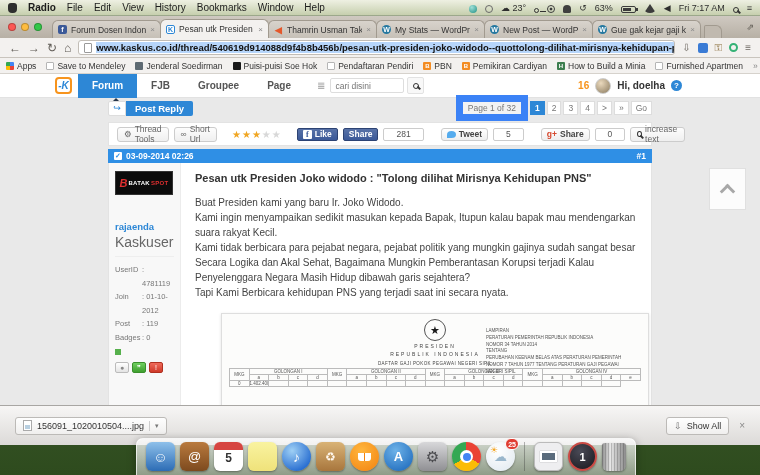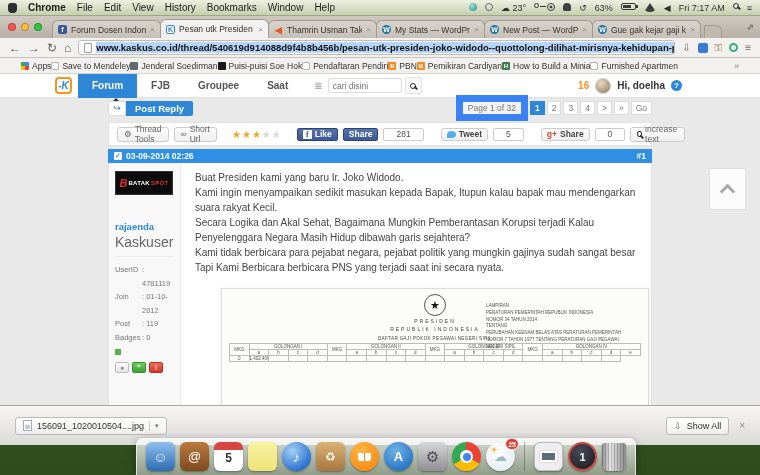--- a/index.html
+++ b/index.html
@@ -8,21 +8,21 @@
        font-family:"Liberation Sans",sans-serif;
        background:linear-gradient(180deg,#67864a 0%,#50703a 35%,#2e4b1e 100%)}
   .band{position:absolute;left:0;right:0}
 
   
   .mb{top:0;height:16px;background:linear-gradient(180deg,#eef0e2,#c6cfae);
       border-bottom:1px solid rgba(90,110,70,.55);display:flex;align-items:center;
       padding:0 8px;gap:11px;font-size:10px;color:#1c1c1c}
   .mb .app{font-weight:bold}
   .apple{width:9px;height:10px;background:#2e2e2e;border-radius:3px 3px 4px 4px}
-  .mbr{margin-left:auto;display:flex;align-items:flex-start;gap:8px;font-size:9px;color:#2e2e2e}
+  .mbr{margin-left:auto;display:flex;align-items:flex-end;gap:8px;font-size:9px;color:#2e2e2e}
   .dot{width:8px;height:8px;border-radius:50%;display:inline-block}
   .dot.sphere{background:radial-gradient(circle at 35% 30%,#9fe0d8,#1f8f84)}
   .dot.ring{background:transparent;border:1.5px solid #6a6a6a}
   .dot.rec{border:1.5px solid #3c3c3c;background:radial-gradient(circle,#3c3c3c 35%,transparent 38%)}
   .dot.bell{background:#3f3f3f;border-radius:50% 50% 20% 20%}
   .keyi{width:5px;height:5px;border:1.5px solid #333;border-radius:50%;position:relative;display:inline-block}
   .keyi::after{content:"";position:absolute;width:6px;height:1.5px;background:#333;left:5px;top:2px}
   .batt{width:15px;height:7px;border:1px solid #3c3c3c;border-radius:2px;position:relative;display:inline-block}
   .batt::before{content:"";position:absolute;left:1px;top:1px;bottom:1px;width:8px;background:#3c3c3c}
   .batt::after{content:"";position:absolute;right:-3px;top:1px;width:2px;height:3px;background:#3c3c3c}
@@ -58,21 +58,21 @@
        display:flex;align-items:center;gap:4px;padding:0 5px;font-size:9.5px;color:#111;
        overflow:hidden;white-space:nowrap}
   .url .pico{width:8px;height:10px;border:1px solid #9a9a9a;border-radius:1px;flex:none;background:#fff}
   .url .sel{background:#b6d5fa;font-weight:bold}
   .ti{font-size:10px;color:#6f6a63}
   .ti.bluebox{width:10px;height:10px;background:#3a7bd5;border-radius:2px}
   .ti.greenring{width:9px;height:9px;border:2px solid #35b276;border-radius:50%}
 
   
   .bm{top:58px;height:16px;background:#f3f1ef;border-bottom:1px solid #d6d2cc;
-      display:flex;align-items:center;padding:0 21px;font-size:8.5px;color:#333}
+      display:flex;align-items:center;gap:10px;padding:0 6px;font-size:8.5px;color:#333}
   .bi{display:flex;align-items:center;gap:3px;white-space:nowrap}
   .bico{width:8px;height:8px;border-radius:1px;flex:none;display:flex;align-items:center;justify-content:center;color:#fff;font-size:6px;font-weight:bold}
   .bico.apps{background:conic-gradient(#4285f4 0 25%,#ea4335 0 50%,#fbbc05 0 75%,#34a853 0)}
   .bico.page{border:1px solid #b5b5b5;background:#fff}
   .bico.dark{background:#5e6a72}
   .bico.black{background:#1a1a1a}
   .bico.blg{background:#f38c23}
   .bico.grn{background:#3c7d4e}
   .bm .more{margin-left:auto;color:#888}
 
@@ -197,21 +197,21 @@
   .pvin{width:17px;height:11px;background:#5a6b7c;border:2px solid #fff;box-shadow:0 0 1px rgba(0,0,0,.4)}
   .di.onep{border-radius:50%;background:radial-gradient(circle at 40% 30%,#4a4a56,#17171d);border:2px solid #c94a44;font-size:11px;font-weight:bold}
   .di.trash{width:24px;height:28px;border-radius:3px 3px 6px 6px;
             background:repeating-linear-gradient(90deg,rgba(0,0,0,.18) 0 1px,transparent 1px 3px),linear-gradient(90deg,#8e8e8e,#e6e6e6 35%,#8a8a8a)}
 </style>
 </head>
 <body>
 
 <div class="band mb">
   <span class="apple"></span>
-  <span class="app">Chrome</span>
+  <span class="app">Radio</span>
   <span>File</span>
   <span>Edit</span>
   <span>View</span>
   <span>History</span>
   <span>Bookmarks</span>
   <span>Window</span>
   <span>Help</span>
   <span class="mbr">
     <span class="dot sphere"></span>
     <span class="dot ring"></span>
@@ -327,21 +327,21 @@
   <span class="more">»</span>
 </div>
 
 <div class="band site">
 
   <div class="khead">
     <span class="klogo">-K</span>
     <span class="knav active">Forum</span>
     <span class="knav">FJB</span>
     <span class="knav">Groupee</span>
-    <span class="knav">Saat</span>
+    <span class="knav">Page</span>
     <span class="klist">≣</span>
     <input class="ksearch" placeholder="cari disini" style="">
     <span class="kmag">
         <span class="magi"></span>
       </span>
     <span class="kright">
       <span class="notif">16</span>
       <span class="kava"></span>
       <span class="greet">Hi, doelha</span>
       <span class="helpb">?</span>
@@ -427,26 +427,27 @@
         </div>
         <div class="online"></div>
         <div class="ubtns">
           <span class="ub">●</span>
           <span class="ub q">❞</span>
           <span class="ub r">!</span>
         </div>
       </div>
 
       <div class="pmain">
+        <div class="ptitle">Pesan utk Presiden Joko widodo : "Tolong dilihat Mirisnya Kehidupan PNS"</div>
         <div class="ptext">
           <div>Buat Presiden kami yang baru Ir. Joko Widodo.</div>
           <div>Kami ingin menyampaikan sedikit masukan kepada Bapak, Itupun kalau bapak mau mendengarkan suara rakyat Kecil.</div>
+          <div>Kami tidak berbicara para pejabat negara, pejabat politik yang mungkin gajinya sudah sangat besar</div>
           <div>Secara Logika dan Akal Sehat, Bagaimana Mungkin Pemberantasan Korupsi terjadi Kalau Penyelenggara Negara Masih Hidup dibawah garis sejahtera?</div>
-          <div>Kami tidak berbicara para pejabat negara, pejabat politik yang mungkin gajinya sudah sangat besar</div>
-          <div>Tapi Kami Berbicara berbicara PNS yang terjadi saat ini secara nyata.</div>
+          <div>Tapi Kami Berbicara kehidupan PNS yang terjadi saat ini secara nyata.</div>
         </div>
 
         <div class="docimg">
           <div class="seal">★</div>
           <div class="pres"><span>PRESIDEN</span><br>
             <span>REPUBLIK INDONESIA</span></div>
           <div class="lamp">
             <div>LAMPIRAN</div>
               <div>PERATURAN PEMERINTAH REPUBLIK INDONESIA</div>
             <div>NOMOR 34 TAHUN 2014</div>

